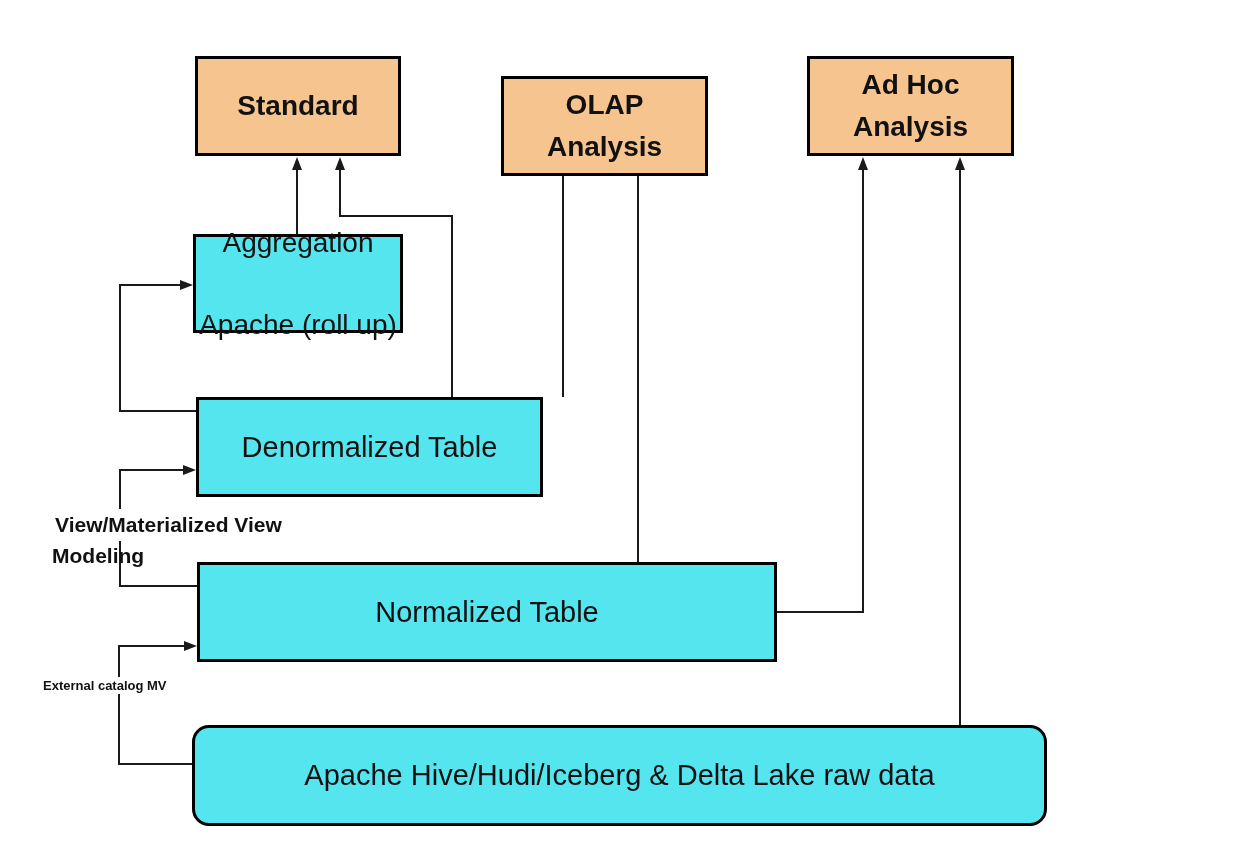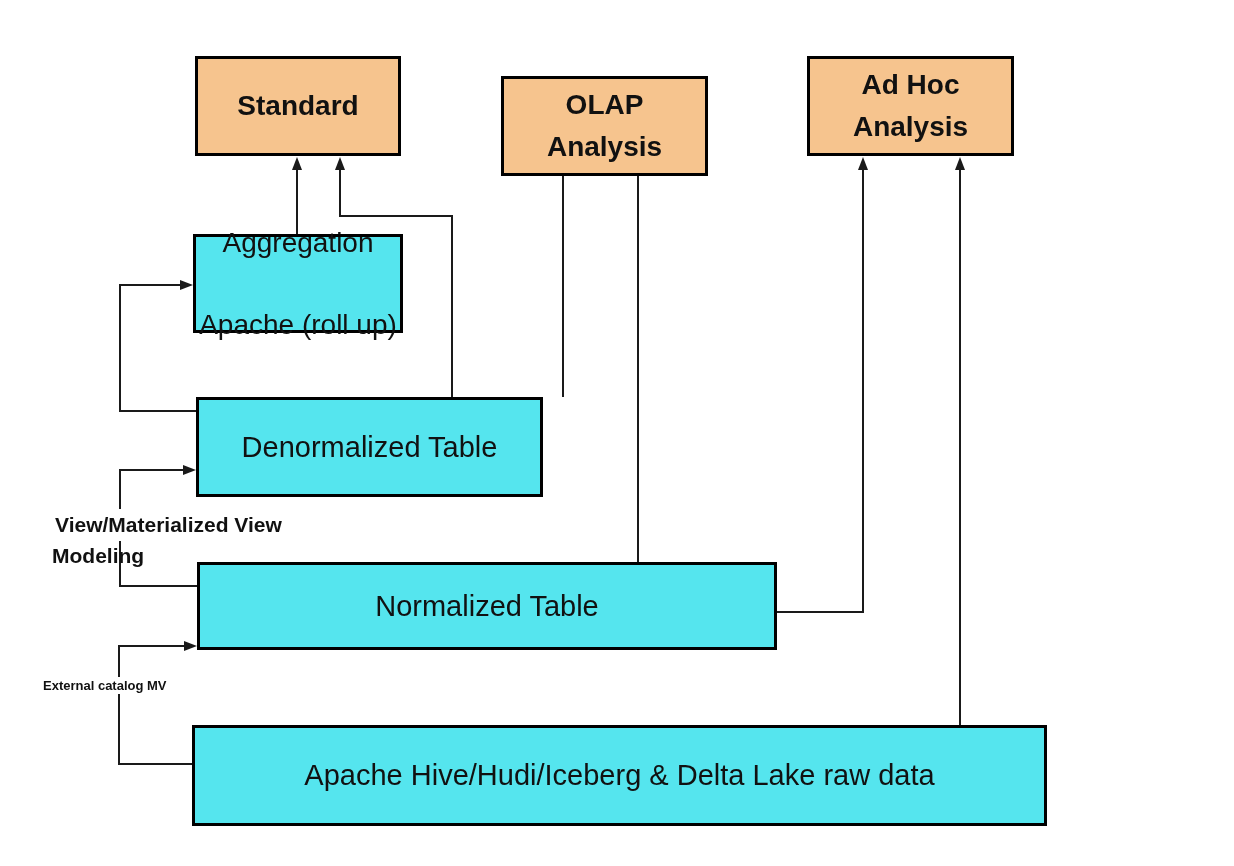--- a/index.html
+++ b/index.html
@@ -13,22 +13,22 @@
     display:flex;flex-direction:column;align-items:center;justify-content:center;
     text-align:center;z-index:2;
   }
   .orange{background:#F6C48E;font-weight:600;font-size:28px;line-height:42px;}
   .cyan{background:#55E5EE;font-weight:400;}
   .n-standard{left:195px;top:56px;width:206px;height:100px;}
   .n-olap{left:501px;top:56px;width:207px;height:100px;margin-top:20px;}
   .n-adhoc{left:807px;top:56px;width:207px;height:100px;}
   .n-aggregation{left:193px;top:234px;width:210px;height:99px;font-size:28px;line-height:34px;gap:48px;}
   .n-denormalized{left:196px;top:397px;width:347px;height:100px;font-size:29px;}
-  .n-normalized{left:197px;top:562px;width:580px;height:88px;font-size:29px;}
-  .n-raw{left:192px;top:725px;width:855px;height:101px;font-size:29px;}
+  .n-normalized{left:197px;top:562px;width:580px;height:100px;font-size:29px;}
+  .n-raw{left:192px;top:725px;width:855px;height:101px;font-size:29px;border-radius:17px;}
   
   .l{position:absolute;background:#1a1a1a;z-index:1;}
   .ah-up{position:absolute;width:0;height:0;z-index:1;
     border-left:5px solid transparent;border-right:5px solid transparent;border-bottom:13px solid #1a1a1a;}
   .ah-right{position:absolute;width:0;height:0;z-index:1;
     border-top:5px solid transparent;border-bottom:5px solid transparent;border-left:13px solid #1a1a1a;}
   
   .elabel{position:absolute;z-index:3;font-weight:600;white-space:nowrap;}
   .lbl-mv{left:37px;top:345px;font-size:21px;background:#fff;padding:1px 3px;}
   .lbl-view{left:45px;top:509px;font-size:21px;line-height:30px;margin-left:7px;}

